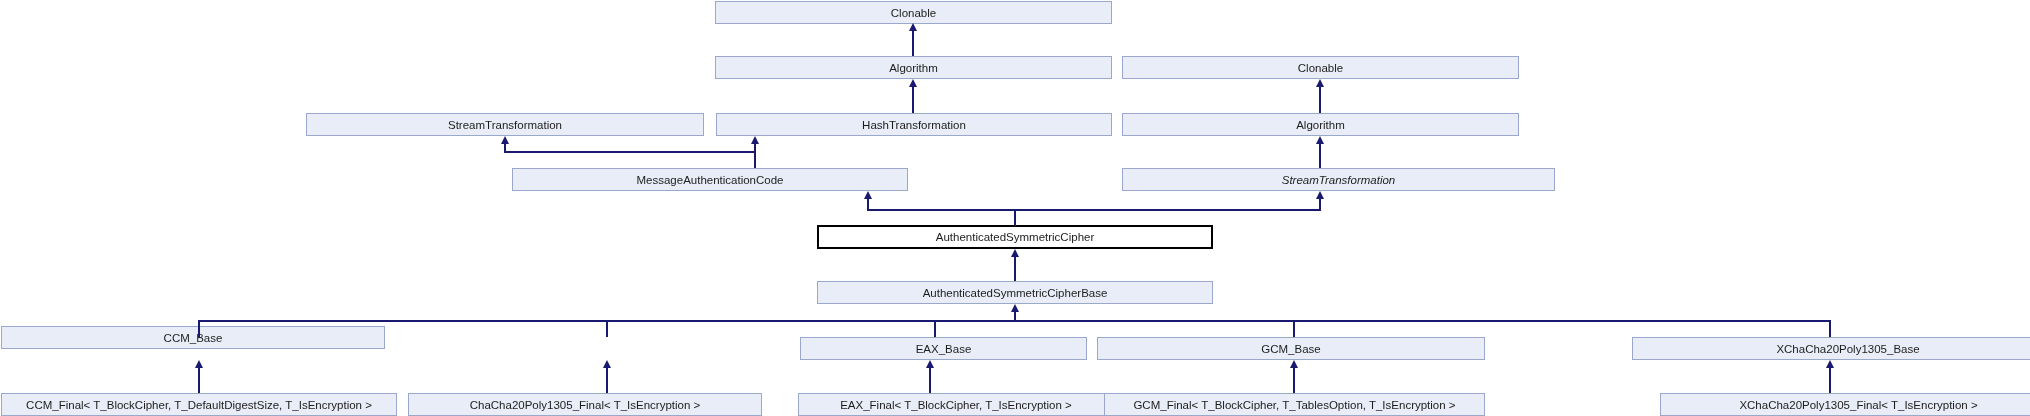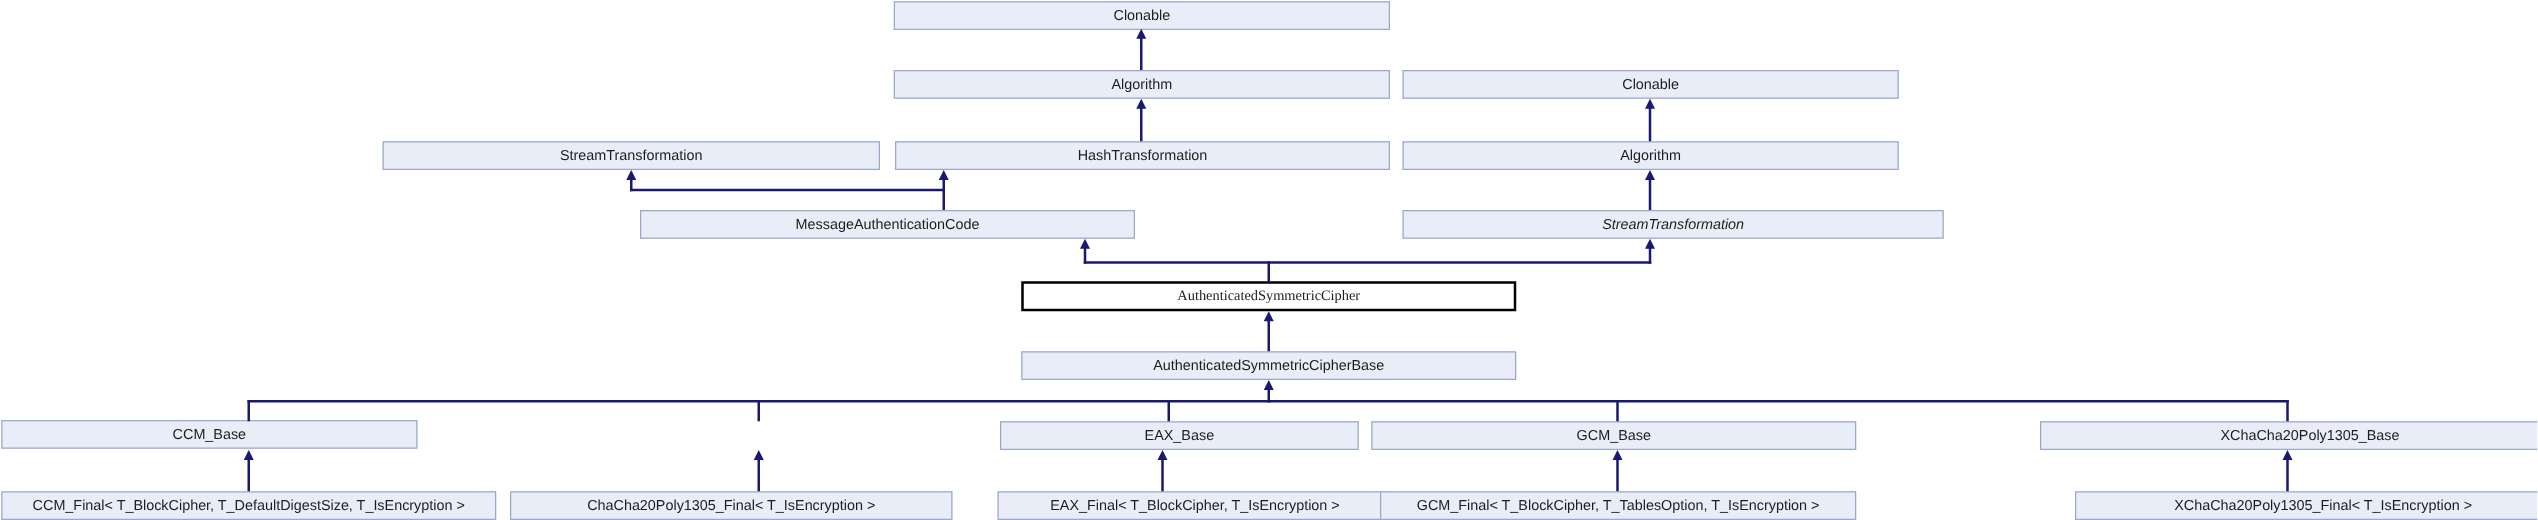--- a/index.html
+++ b/index.html
@@ -41,23 +41,23 @@
   }
   
   #n-clonable1{left:715px;top:1px;width:397px;}
   #n-algorithm1{left:715px;top:56px;width:397px;}
   #n-clonable2{left:1122px;top:56px;width:397px;}
   #n-ski{left:306px;top:113px;width:398px;}
   #n-hash{left:716px;top:113px;width:396px;}
   #n-algorithm2{left:1122px;top:113px;width:397px;}
   #n-mac{left:512px;top:168px;width:396px;}
   #n-stream{left:1122px;top:168px;width:433px;font-style:italic;}
-  #n-asc{left:817px;top:225px;width:396px;font-family:Liberation Serif, serif;}
+  #n-asc{left:817px;top:225px;width:396px;}
   #n-ascbase{left:817px;top:281px;width:396px;}
-  #n-ccm-base{left:1px;top:336px;width:333px;}
+  #n-ccm-base{left:1px;top:326px;width:384px;}
   #n-chacha-base{left:408px;top:337px;width:382px;}
   #n-eax-base{left:800px;top:337px;width:287px;}
   #n-gcm-base{left:1097px;top:337px;width:388px;}
   #n-xchacha-base{left:1632px;top:337px;width:432px;}
   #n-ccm-final{left:1px;top:393px;width:396px;}
   #n-chacha-final{left:408px;top:393px;width:354px;}
   #n-eax-final{left:771px;top:393px;width:316px;margin-left:27px;}
   #n-gcm-final{left:1104px;top:393px;width:381px;}
   #n-xchacha-final{left:1632px;top:393px;width:397px;margin-left:28px;}
 </style>

